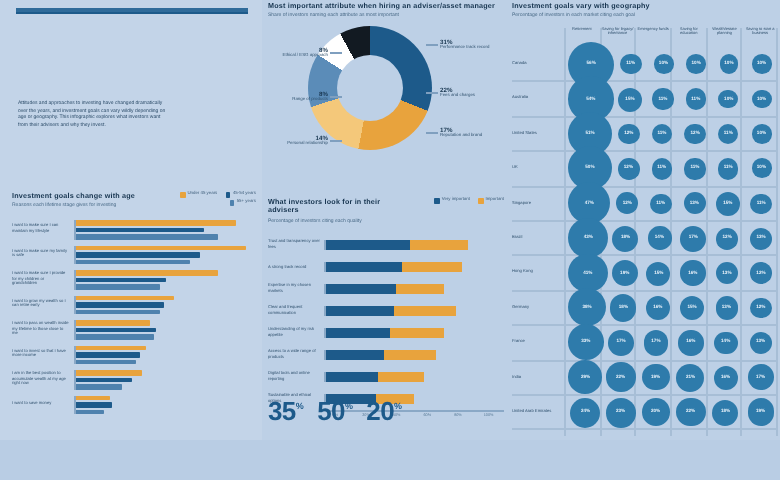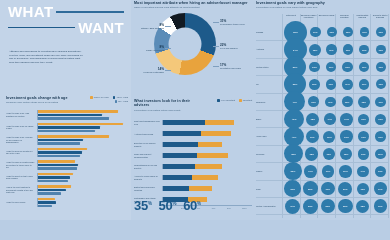--- a/index.html
+++ b/index.html
@@ -82,26 +82,24 @@
 </style>
 </head>
 <body>
 
 <div class="page">
 
   <div class="left">
 
     <div class="title-block">
       <div class="t-row">
-        <span class="t-what">WHAT</span>
         <span class="t-line"></span>
       </div>
       <div class="t-row t-rightalign">
         <span class="t-line dark"></span>
-        <span class="t-want">WANT</span>
       </div>
     </div>
 
     <div class="intro">Attitudes and approaches to investing have changed dramatically over the years, and investment goals can vary wildly depending on age or geography. This infographic explores what investors want from their advisers and why they invest.</div>
 
     <div class="lbc">
       <div class="lbc-head">
         <div style="width:64px;">
           <div class="panel-title">Investment goals change with age</div>
           <div class="panel-sub">Reasons each lifetime stage gives for investing</div>
@@ -296,21 +294,21 @@
           <span>40%</span>
           <span>60%</span>
           <span>80%</span>
           <span>100%</span>
         </div>
     </div>
 
     <div class="bignums" id="bignums">
         <div class="bn"><span>35</span><sup>%</sup></div>
         <div class="bn"><span>50</span><sup>%</sup></div>
-        <div class="bn"><span>60</span><sup>%</sup></div>
+        <div class="bn"><span>20</span><sup>%</sup></div>
       </div>
   </div>
 
   <div class="right">
     <div class="bub-head">
       <div class="panel-title">Investment goals vary with geography</div>
       <div class="panel-sub">Percentage of investors in each market citing each goal</div>
     </div>
     <div class="grid">
       <div class="gcols" id="gcols">

